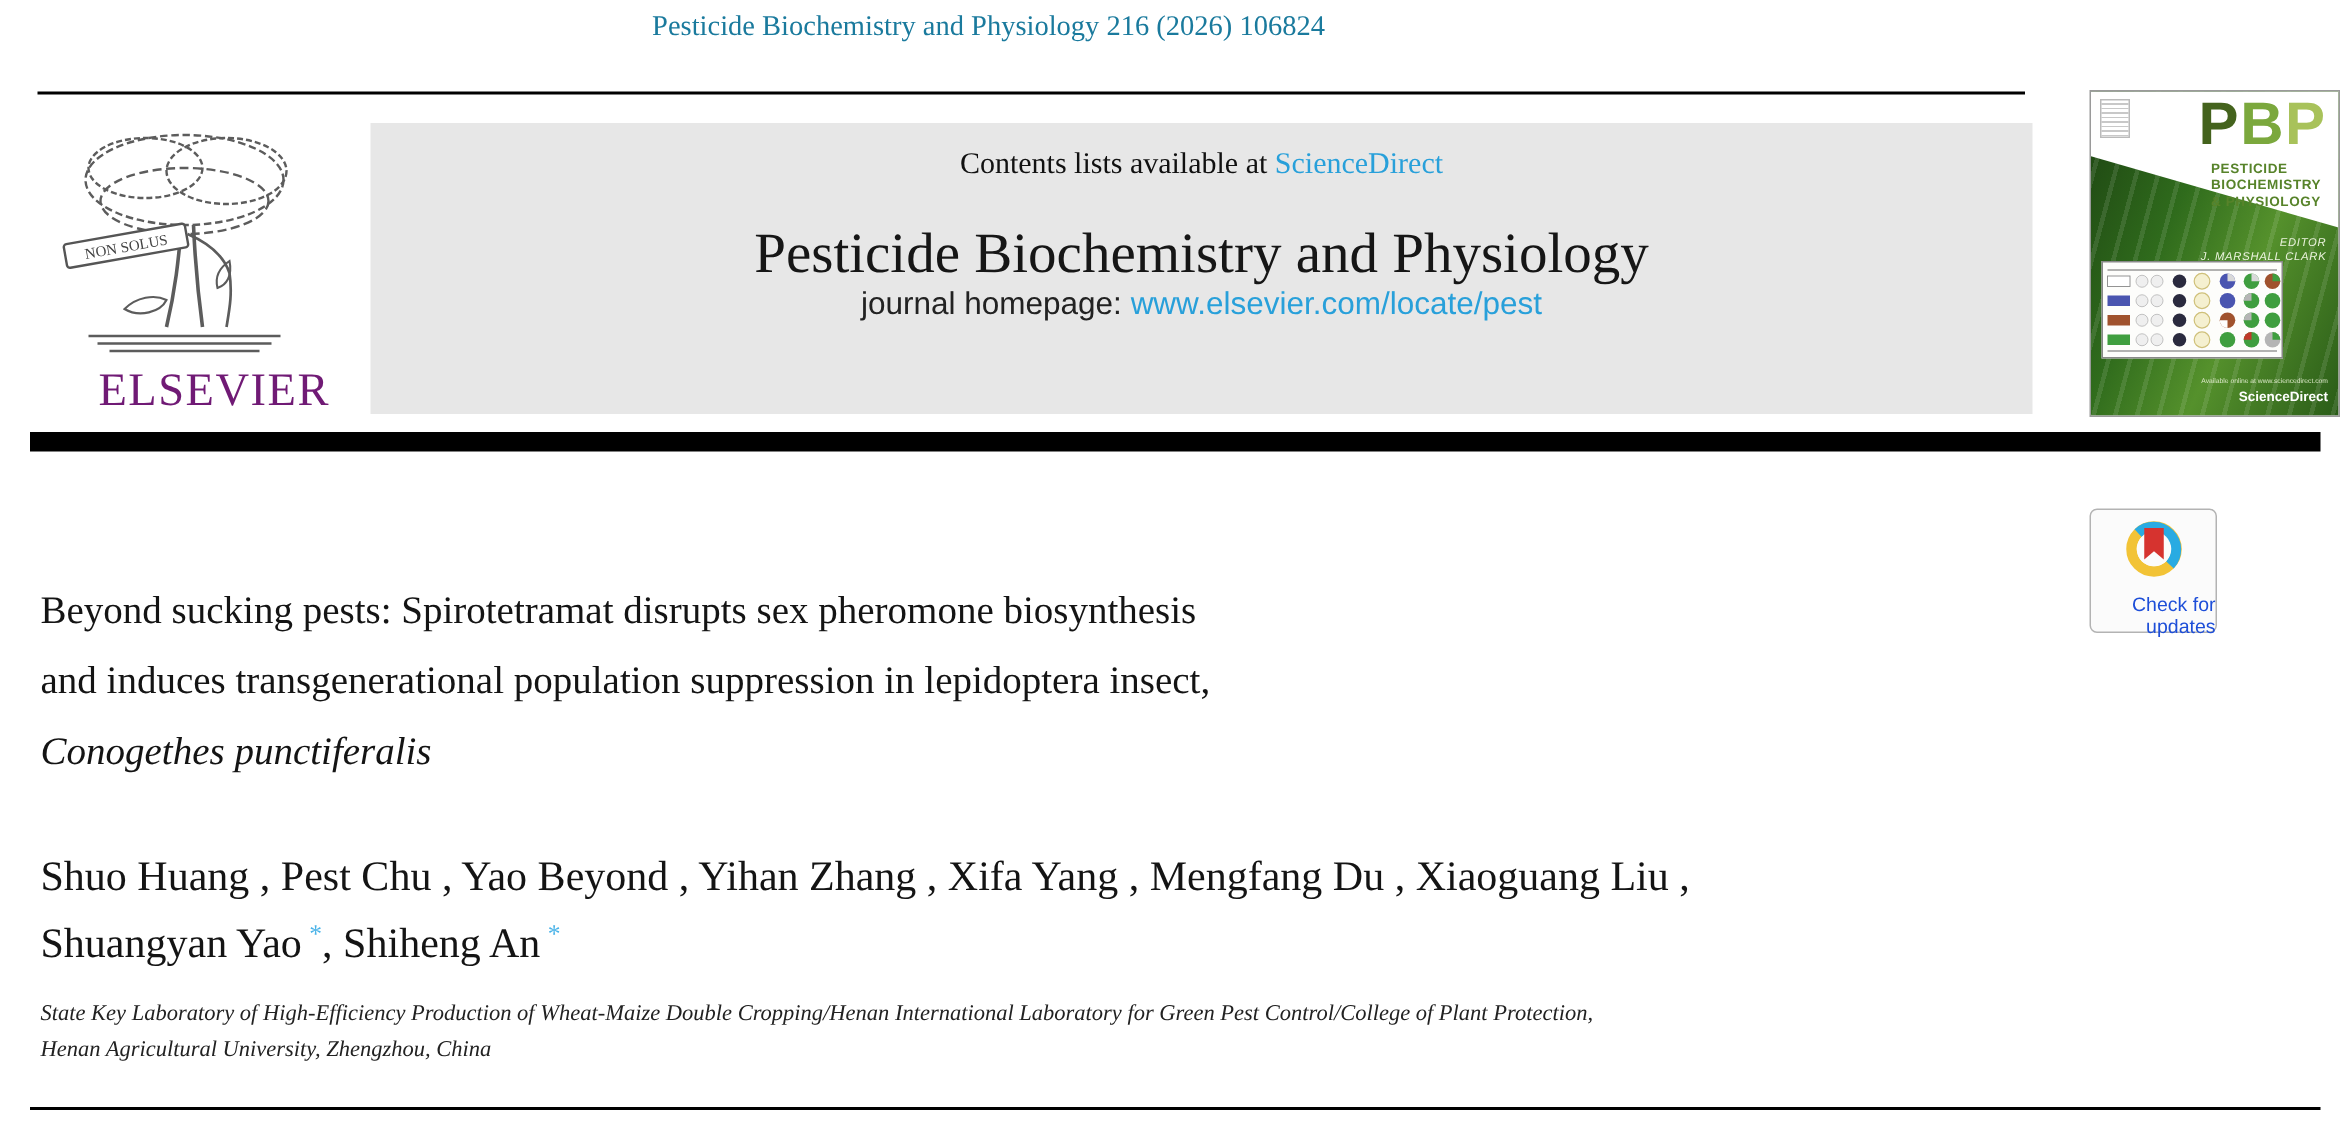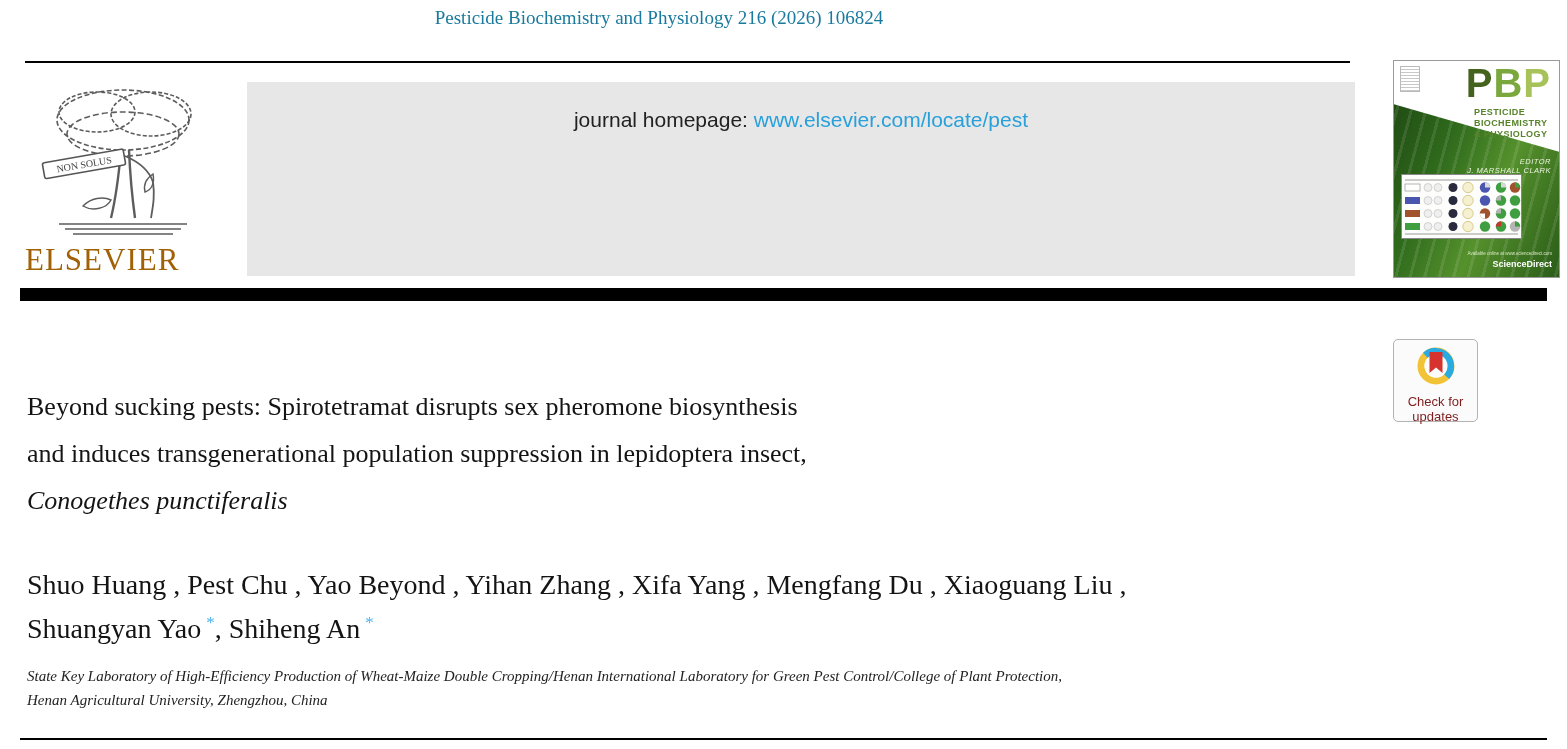--- a/index.html
+++ b/index.html
@@ -12,28 +12,28 @@
   .citation { top:7px; left:0; width:1318px; text-align:center;
               font-size:19px; color:#1a7a9d; }
 
   
   .top-rule { top:61px; left:25px; width:1325px; height:2px; background:#000; }
 
   
   .logo-block { top:70px; left:25px; width:195px; height:208px; }
   .logo-tree { position:absolute; top:8px; left:10px; }
   .logo-word { position:absolute; bottom:0; left:0; width:195px;
-               font-size:31px; letter-spacing:1px; color:#a16207; }
+               font-size:31px; letter-spacing:1px; color:#701a75;text-align:right; }
 
   
   .banner { top:82px; left:247px; width:1108px; height:194px; background:#e7e7e7;
             text-align:center; }
   .contents-line { margin-top:16px; font-size:20px; color:#111; }
   .journal-title { margin-top:26px; font-size:38px; color:#161616; }
-  .homepage-line { margin-top:26px; font-family:"Liberation Sans","DejaVu Sans",sans-serif;
+  .homepage-line { font-family:"Liberation Sans","DejaVu Sans",sans-serif;
                    font-size:21px; color:#222; }
   .lnk { color:#28a0da; text-decoration:none; cursor:pointer; }
 
   
   .cover { top:60px; left:1393px; width:167px; height:218px; border:1px solid #9a9a9a;
            background:linear-gradient(115deg,#1d4312 0%,#2f6b1c 35%,#55912c 62%,#2a5c18 100%);
            overflow:hidden; }
   .cover-grass { position:absolute; inset:0;
            background:repeating-linear-gradient(105deg, rgba(255,255,255,0.10) 0 3px, transparent 3px 14px); }
   .cover-white { position:absolute; inset:0; background:#fff;
@@ -57,21 +57,21 @@
   .cover-brand { position:absolute; bottom:8px; right:7px; color:#fff;
            font-family:"Liberation Sans",sans-serif; font-size:9px; font-weight:bold; }
 
   
   .black-bar { top:288px; left:20px; width:1527px; height:13px; background:#000; }
 
   
   .badge { top:339px; left:1393px; width:85px; height:83px; background:#fbfbfb;
            border:1.5px solid #b3b3b3; border-radius:5px; text-align:center; cursor:pointer; }
   .badge-text { font-family:"Liberation Sans","DejaVu Sans",sans-serif; font-size:13px;
-           color:#7f1d1d; line-height:15px; margin-top:2px; }
+           color:#1d4ed8; line-height:15px; margin-top:2px;text-align:right; }
 
   
   .title { top:383px; left:27px; width:1370px; font-size:26px; line-height:47px; color:#141414; }
   .title .species { font-style:italic; }
   .authors { top:566px; left:27px; width:1400px; font-size:28px; line-height:38px; color:#141414; }
   .authors sup { color:#4ab3e8; font-size:17px; margin-left:5px; cursor:pointer; }
   .affil { top:664px; left:27px; width:1520px; font-style:italic; font-size:15px;
            line-height:24px; color:#222; }
 
   .bottom-rule { top:738px; left:20px; width:1527px; height:2px; background:#000; }
@@ -98,20 +98,24 @@
     </g>
     <g transform="rotate(-10 48 86)">
       <rect x="8" y="78" width="82" height="16" fill="#fff" stroke="#555" stroke-width="1.6" rx="2"></rect>
       <text x="49" y="90" text-anchor="middle" font-family="Liberation Serif,serif" font-size="10" fill="#444">NON SOLUS</text>
     </g>
   </svg>
   <div class="logo-word">ELSEVIER</div>
 </div>
 
 <div class="abs banner">
+  <div class="contents-line">
+    <span>Contents lists available at </span><span class="lnk">ScienceDirect</span>
+  </div>
+  <div class="journal-title">Pesticide Biochemistry and Physiology</div>
   <div class="homepage-line">
     <span>journal homepage: </span><span class="lnk">www.elsevier.com/locate/pest</span>
   </div>
 </div>
 
 <div class="abs cover">
   <div class="cover-grass"></div>
   <div class="cover-white"></div>
   <div class="cover-stamp"></div>
   <div class="cover-pbp"><span class="pbp-1">P</span><span class="pbp-2">B</span><span class="pbp-3">P</span></div>

